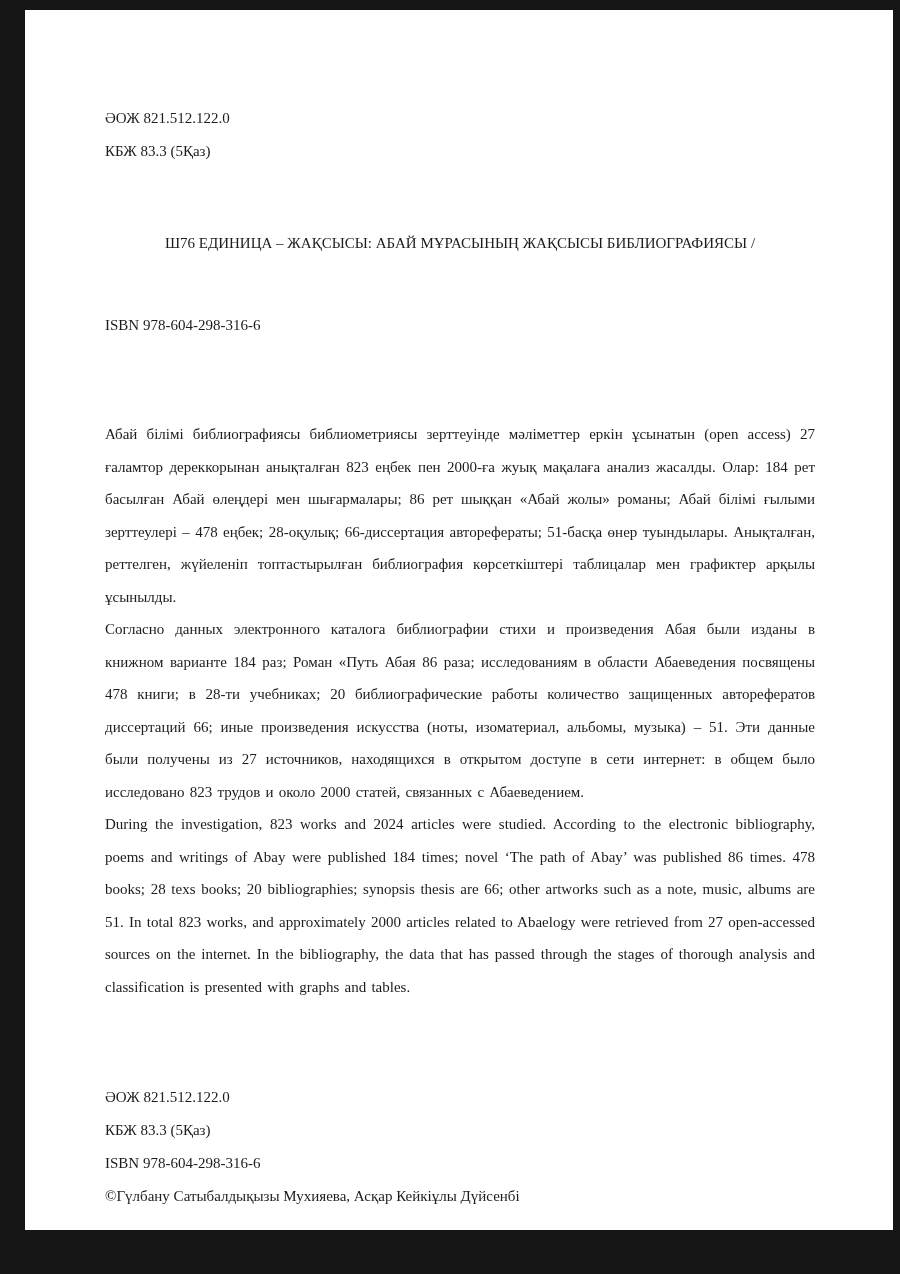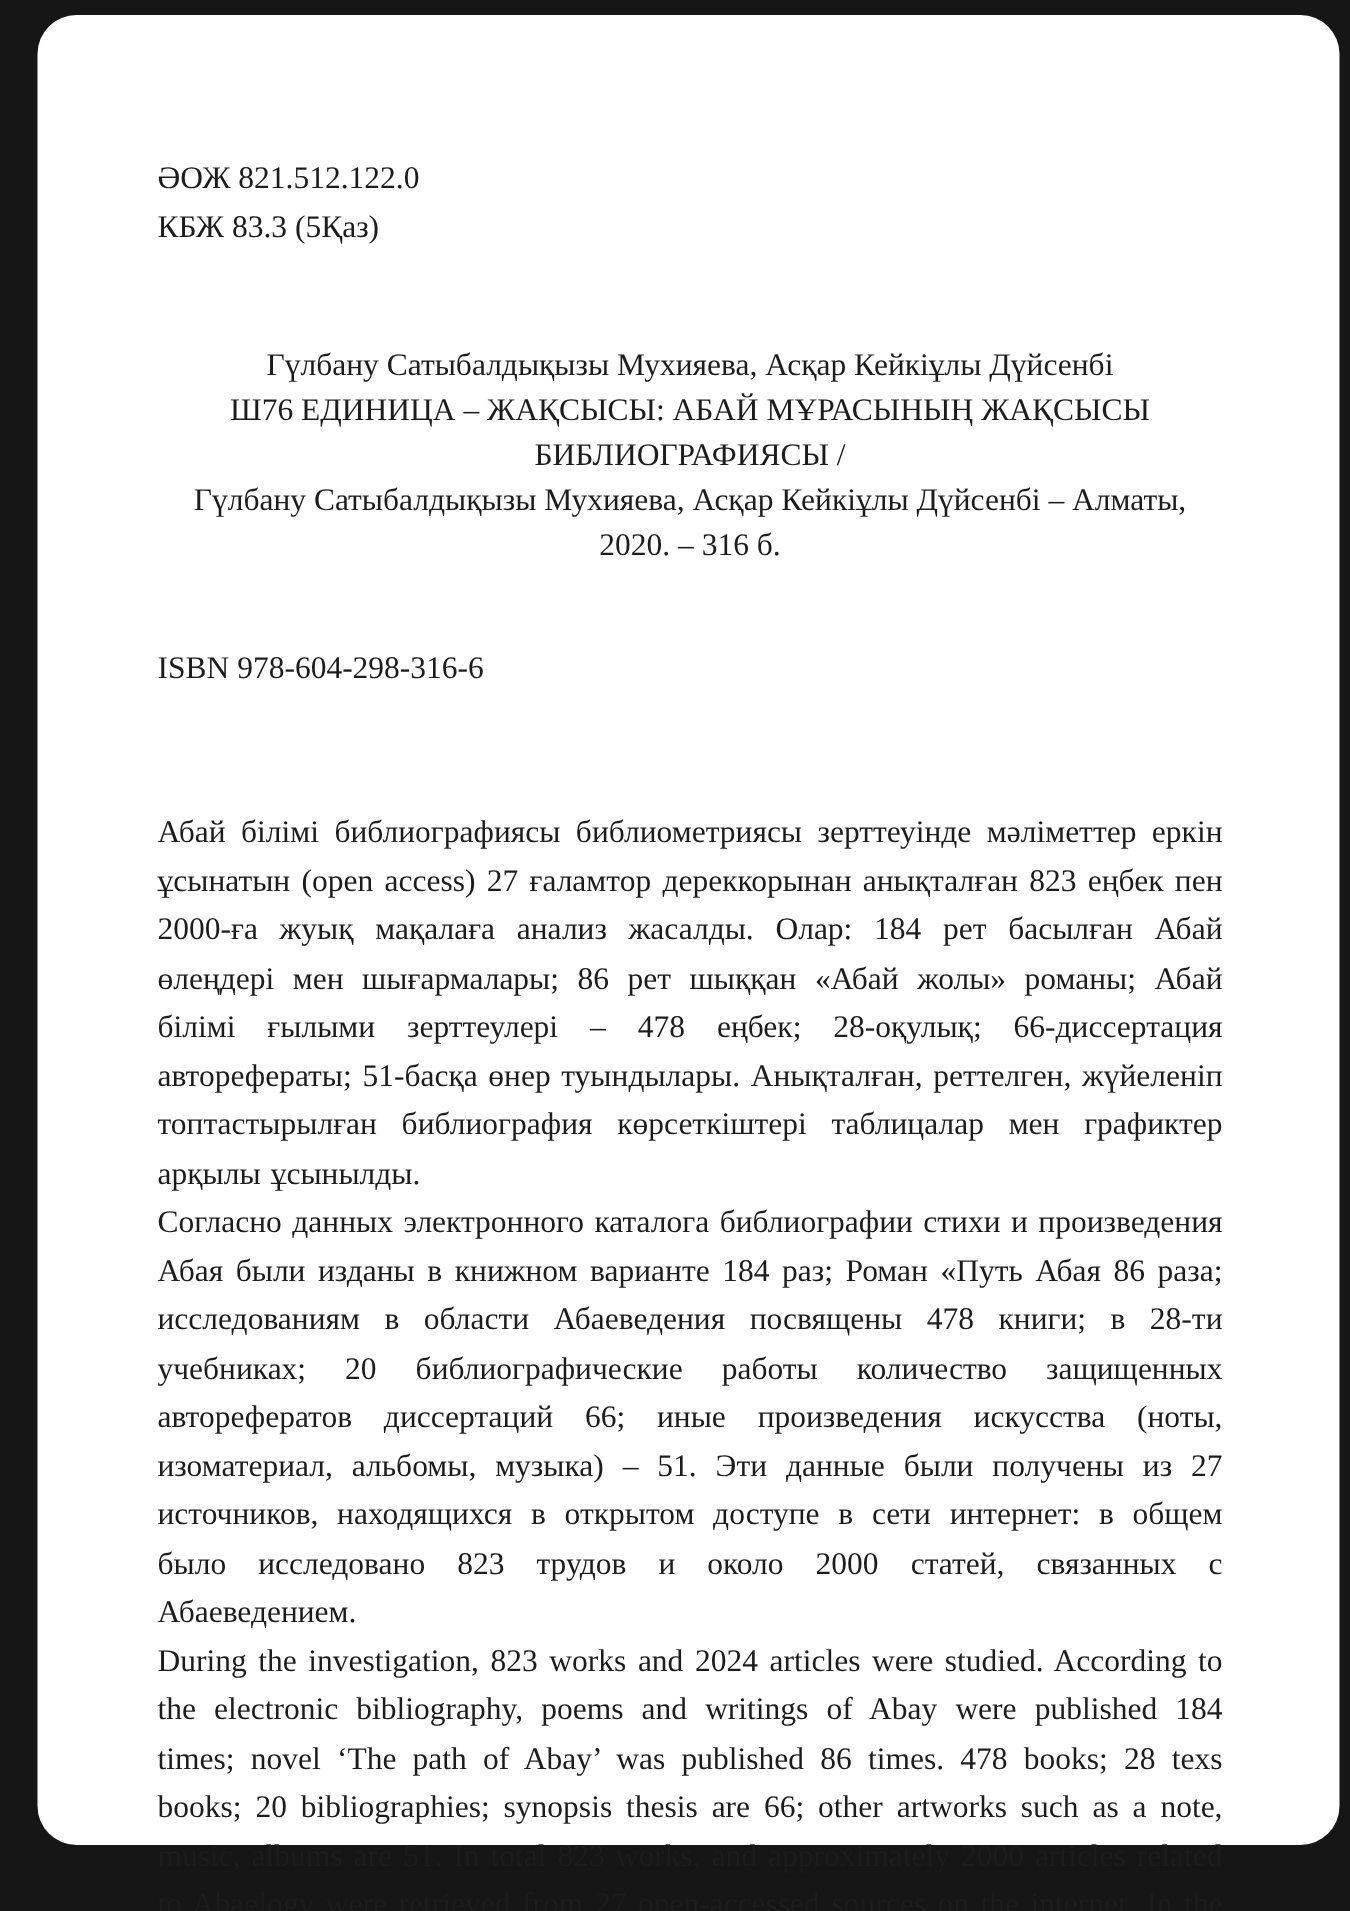--- a/index.html
+++ b/index.html
@@ -21,22 +21,21 @@
     position: absolute;
     left: 25px;
     top: 10px;
     right: 7px;
     bottom: 44px;
     background: #ffffff;
     box-sizing: border-box;
     padding: 92px 78px 40px 80px;
     font-family: "Liberation Serif", "DejaVu Serif", serif;
     color: #1c1c1c;
-    font-size: 21px;
-    border-radius: 26px;
+    font-size: 15px;
   }
   .code-block div {
     line-height: 33px;
     white-space: pre;
   }
   .title-block {
     margin-top: 60px;
     text-align: center;
   }
   .title-block div {
@@ -70,23 +69,21 @@
 
 <div class="scan-frame">
   <div class="page">
 
     <div class="code-block">
       <div>ӘОЖ 821.512.122.0</div>
       <div>КБЖ 83.3 (5Қаз)</div>
     </div>
 
     <div class="title-block">
-      <div>Гүлбану Сатыбалдықызы Мухияева, Асқар Кейкіұлы Дүйсенбі</div>
       <div class="title-line">Ш76 ЕДИНИЦА – ЖАҚСЫСЫ: АБАЙ МҰРАСЫНЫҢ ЖАҚСЫСЫ БИБЛИОГРАФИЯСЫ /</div>
-      <div>Гүлбану Сатыбалдықызы Мухияева, Асқар Кейкіұлы Дүйсенбі – Алматы, 2020. – 316 б.</div>
     </div>
 
     <div class="isbn-line">ISBN 978-604-298-316-6</div>
 
     <div class="abstracts">
       <p class="abstract" style="margin:0;">Абай білімі библиографиясы библиометриясы зерттеуінде мәліметтер еркін ұсынатын (open access) 27 ғаламтор дереккорынан анықталған 823 еңбек пен 2000-ға жуық мақалаға анализ жасалды. Олар: 184 рет басылған Абай өлеңдері мен шығармалары; 86 рет шыққан «Абай жолы» романы; Абай білімі ғылыми зерттеулері – 478 еңбек; 28-оқулық; 66-диссертация авторефераты; 51-басқа өнер туындылары. Анықталған, реттелген, жүйеленіп топтастырылған библиография көрсеткіштері таблицалар мен графиктер арқылы ұсынылды.</p>
       <p class="abstract" style="margin:0;">Согласно данных электронного каталога библиографии стихи и произведения Абая были изданы в книжном варианте 184 раз; Роман «Путь Абая 86 раза; исследованиям в области Абаеведения посвящены 478 книги; в 28-ти учебниках; 20 библиографические работы количество защищенных авторефератов диссертаций 66; иные произведения искусства (ноты, изоматериал, альбомы, музыка) – 51. Эти данные были получены из 27 источников, находящихся в открытом доступе в сети интернет: в общем было исследовано 823 трудов и около 2000 статей, связанных с Абаеведением.</p>
       <p class="abstract" style="margin:0;">During the investigation, 823 works and 2024 articles were studied. According to the electronic bibliography, poems and writings of Abay were published 184 times; novel ‘The path of Abay’ was published 86 times. 478 books; 28 texs books; 20 bibliographies; synopsis thesis are 66; other artworks such as a note, music, albums are 51. In total 823 works, and approximately 2000 articles related to Abaelogy were retrieved from 27 open-accessed sources on the internet. In the bibliography, the data that has passed through the stages of thorough analysis and classification is presented with graphs and tables.</p>
     </div>
 

